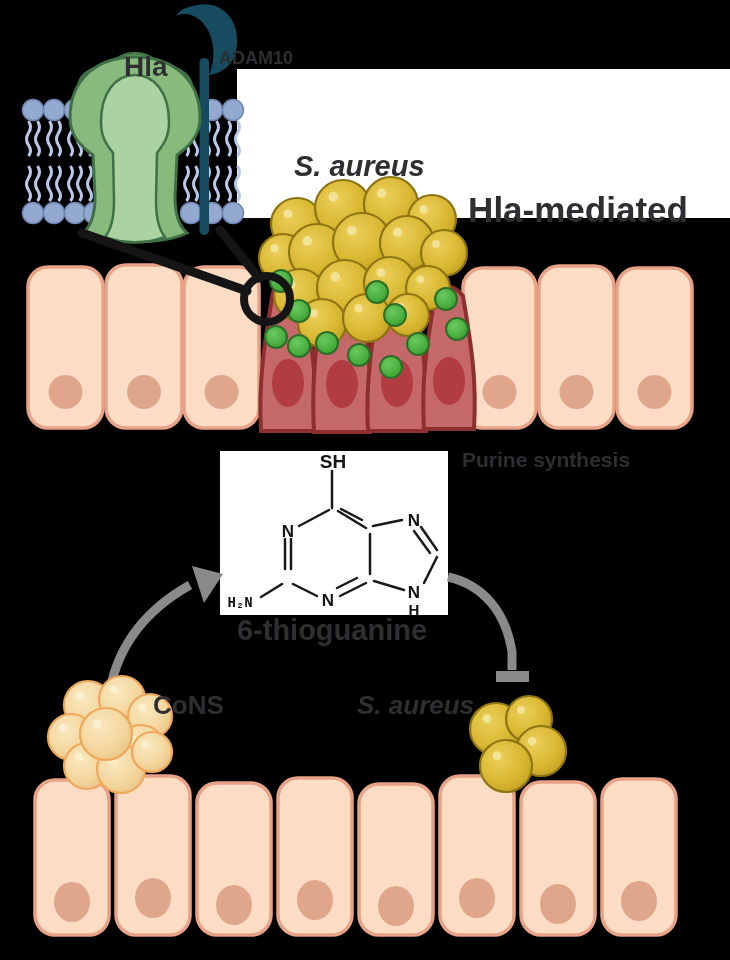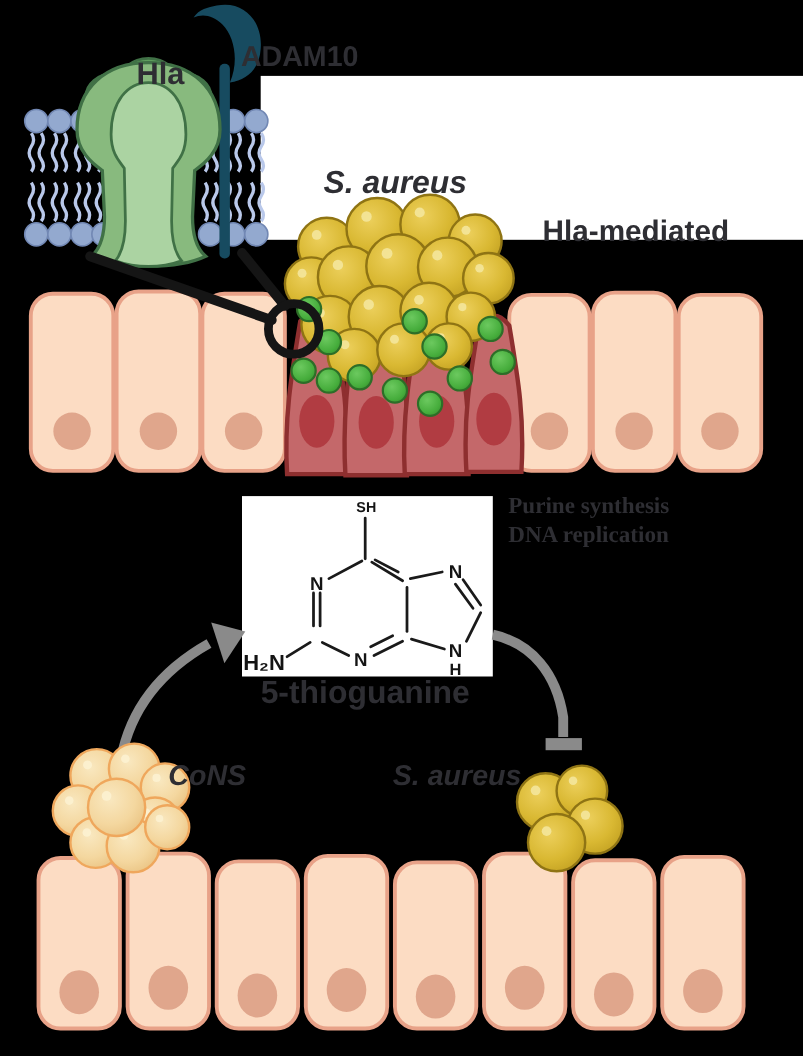--- a/index.html
+++ b/index.html
@@ -7,26 +7,26 @@
     width:730px;height:960px;position:relative;overflow:hidden;
     background:#000;
     font-family:"Liberation Sans", sans-serif;
   }
   .panel{position:absolute;background:#ffffff;z-index:0;}
   #panel-top{left:237px;top:69px;width:493px;height:149px;}
   #panel-molecule{left:220px;top:451px;width:228px;height:164px;}
   svg#art{position:absolute;left:0;top:0;z-index:1;}
   .lbl{position:absolute;z-index:2;color:#2e2e33;font-weight:bold;white-space:nowrap;}
   #lbl-hla{left:124px;top:38px;font-size:28px;margin-top:13px;}
-  #lbl-adam10{left:219px;top:36px;font-size:26px;}
+  #lbl-adam10{left:219px;top:48px;font-size:18px;}
   #lbl-saureus-top{left:294px;top:150px;font-size:29px;font-style:italic;}
-  #lbl-dermo{left:458px;top:190px;width:240px;text-align:center;font-size:27px;line-height:40px;white-space:normal;}
-  #effects{left:462px;top:446px;font-size:21px;line-height:27px;font-family:Liberation Serif, serif;}
+  #lbl-dermo{left:458px;top:190px;width:240px;text-align:center;font-size:35px;line-height:40px;white-space:normal;}
+  #effects{left:462px;top:446px;font-size:21px;line-height:27px;}
   #lbl-6tg{left:226px;top:614px;width:212px;text-align:center;font-size:29px;}
-  #lbl-cons{left:153px;top:690px;font-size:26px;font-style:italic;}
+  #lbl-cons{left:153px;top:690px;font-size:26px;}
   #lbl-saureus-bottom{left:357px;top:690px;font-size:26px;font-style:italic;}
   .atom{position:absolute;z-index:2;transform:translate(-50%,-50%);font-weight:bold;
         font-size:17px;line-height:1;color:#141414;white-space:nowrap;}
 </style>
 </head>
 <body>
 
 <div class="panel" id="panel-top"></div>
 <div class="panel" id="panel-molecule"></div>
 
@@ -261,25 +261,24 @@
 </svg>
 
 <div class="lbl" id="lbl-hla">Hla</div>
 <div class="lbl" id="lbl-adam10">ADAM10</div>
 <div class="lbl" id="lbl-saureus-top">S. aureus</div>
 <div class="lbl" id="lbl-dermo">
   <div>Hla-mediated</div>
 </div>
 <div class="lbl" id="effects">
   <div>Purine synthesis</div>
-  <div>DNA replication</div>
 </div>
-<div class="lbl" id="lbl-6tg">5-thioguanine</div>
+<div class="lbl" id="lbl-6tg">6-thioguanine</div>
 <div class="lbl" id="lbl-cons">CoNS</div>
 <div class="lbl" id="lbl-saureus-bottom">S. aureus</div>
 
-<div class="atom" style="left:333px;top:461px;font-size:13px;">SH</div>
+<div class="atom" style="left:333px;top:461px;font-size:19px;">SH</div>
 <div class="atom" style="left:288px;top:531px;">N</div>
 <div class="atom" style="left:328px;top:600px;">N</div>
 <div class="atom" style="left:414px;top:520px;">N</div>
 <div class="atom" style="left:414px;top:592px;">N</div>
 <div class="atom" style="left:414px;top:609px;font-size:15px;">H</div>
-<div class="atom" style="left:240px;top:603px;font-size:20px;">H₂N</div>
+<div class="atom" style="left:240px;top:603px;font-size:14px;font-family:Liberation Mono, monospace;">H₂N</div>
 
 </body></html>

